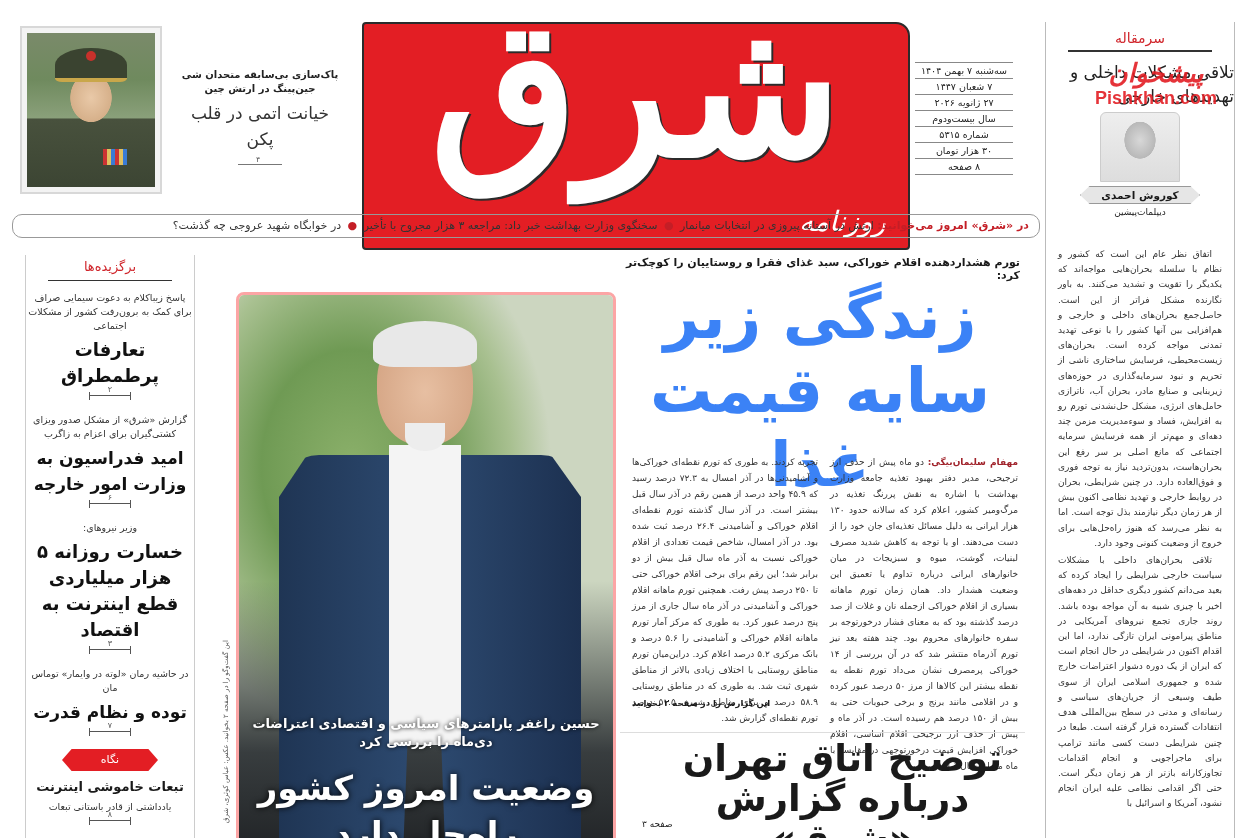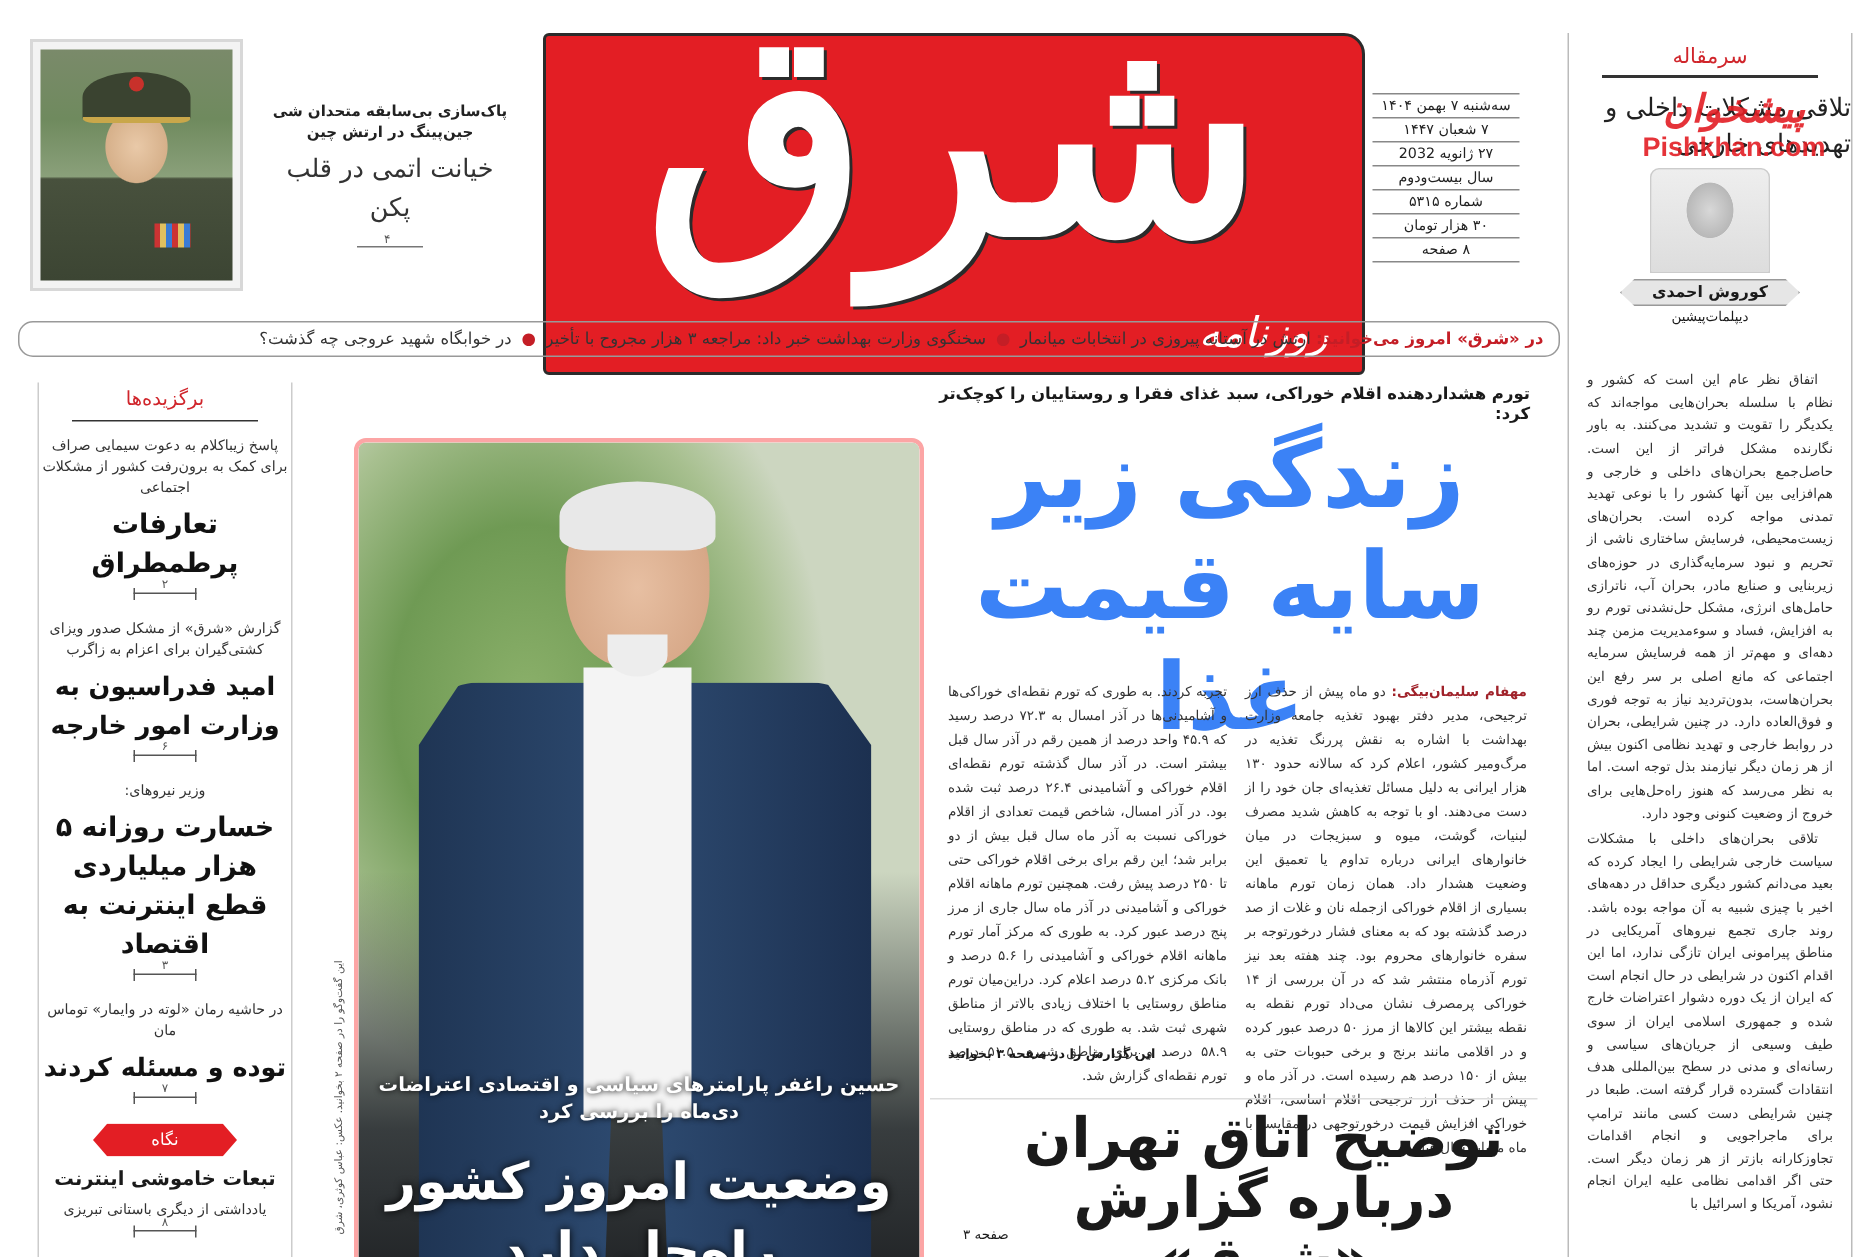--- a/index.html
+++ b/index.html
@@ -207,21 +207,21 @@
 </div>
 
 <div class="abs masthead">
   <div class="logo-text">شرق</div>
   <div class="sub">روزنامه</div>
 </div>
 
 <div class="abs issue-info">
   <div>سه‌شنبه ۷ بهمن ۱۴۰۴</div>
   <div>۷ شعبان ۱۴۴۷</div>
-  <div>۲۷ ژانویه 2032</div>
+  <div>۲۷ ژانویه ۲۰۲۶</div>
   <div>سال بیست‌ودوم</div>
   <div>شماره ۵۳۱۵</div>
   <div>۳۰ هزار تومان</div>
   <div>۸ صفحه</div>
 </div>
 
 <div class="abs editorial">
   <div class="ed-label">سرمقاله</div>
   <div class="ed-rule"></div>
   <div class="ed-title">تلاقی مشکلات داخلی و تهدیدهای خارجی</div>
@@ -265,27 +265,27 @@
   </div>
 
   <div>
     <div class="lc-kicker">وزیر نیروهای:</div>
     <div class="lc-head">خسارت روزانه ۵ هزار میلیاردی قطع اینترنت به اقتصاد</div>
     <div class="lc-marker"><span style="position:relative;top:-6px;">۳</span></div>
   </div>
 
   <div>
     <div class="lc-kicker">در حاشیه رمان «لوته در وایمار» توماس مان</div>
-    <div class="lc-head sm">توده و مسئله کردند</div>
+    <div class="lc-head sm">توده و نظام قدرت</div>
     <div class="lc-marker"><span style="position:relative;top:-6px;">۷</span></div>
   </div>
 
   <div class="negah">نگاه</div>
   <div class="lc-sub">تبعات خاموشی اینترنت</div>
-  <div class="lc-kicker" style="margin-top:6px;">یادداشتی از دیگری باستانی تبریزی</div>
+  <div class="lc-kicker" style="margin-top:6px;">یادداشتی از قادر باستانی تبعات</div>
   <div class="lc-marker"><span style="position:relative;top:-6px;">۸</span></div>
 </div>
 
 <div class="abs center-photo">
   <div class="bg"></div>
   <div class="jacket-l"></div>
   <div class="jacket-r"></div>
   <div class="shirt"></div>
   <div class="head"></div>
   <div class="hair"></div>

